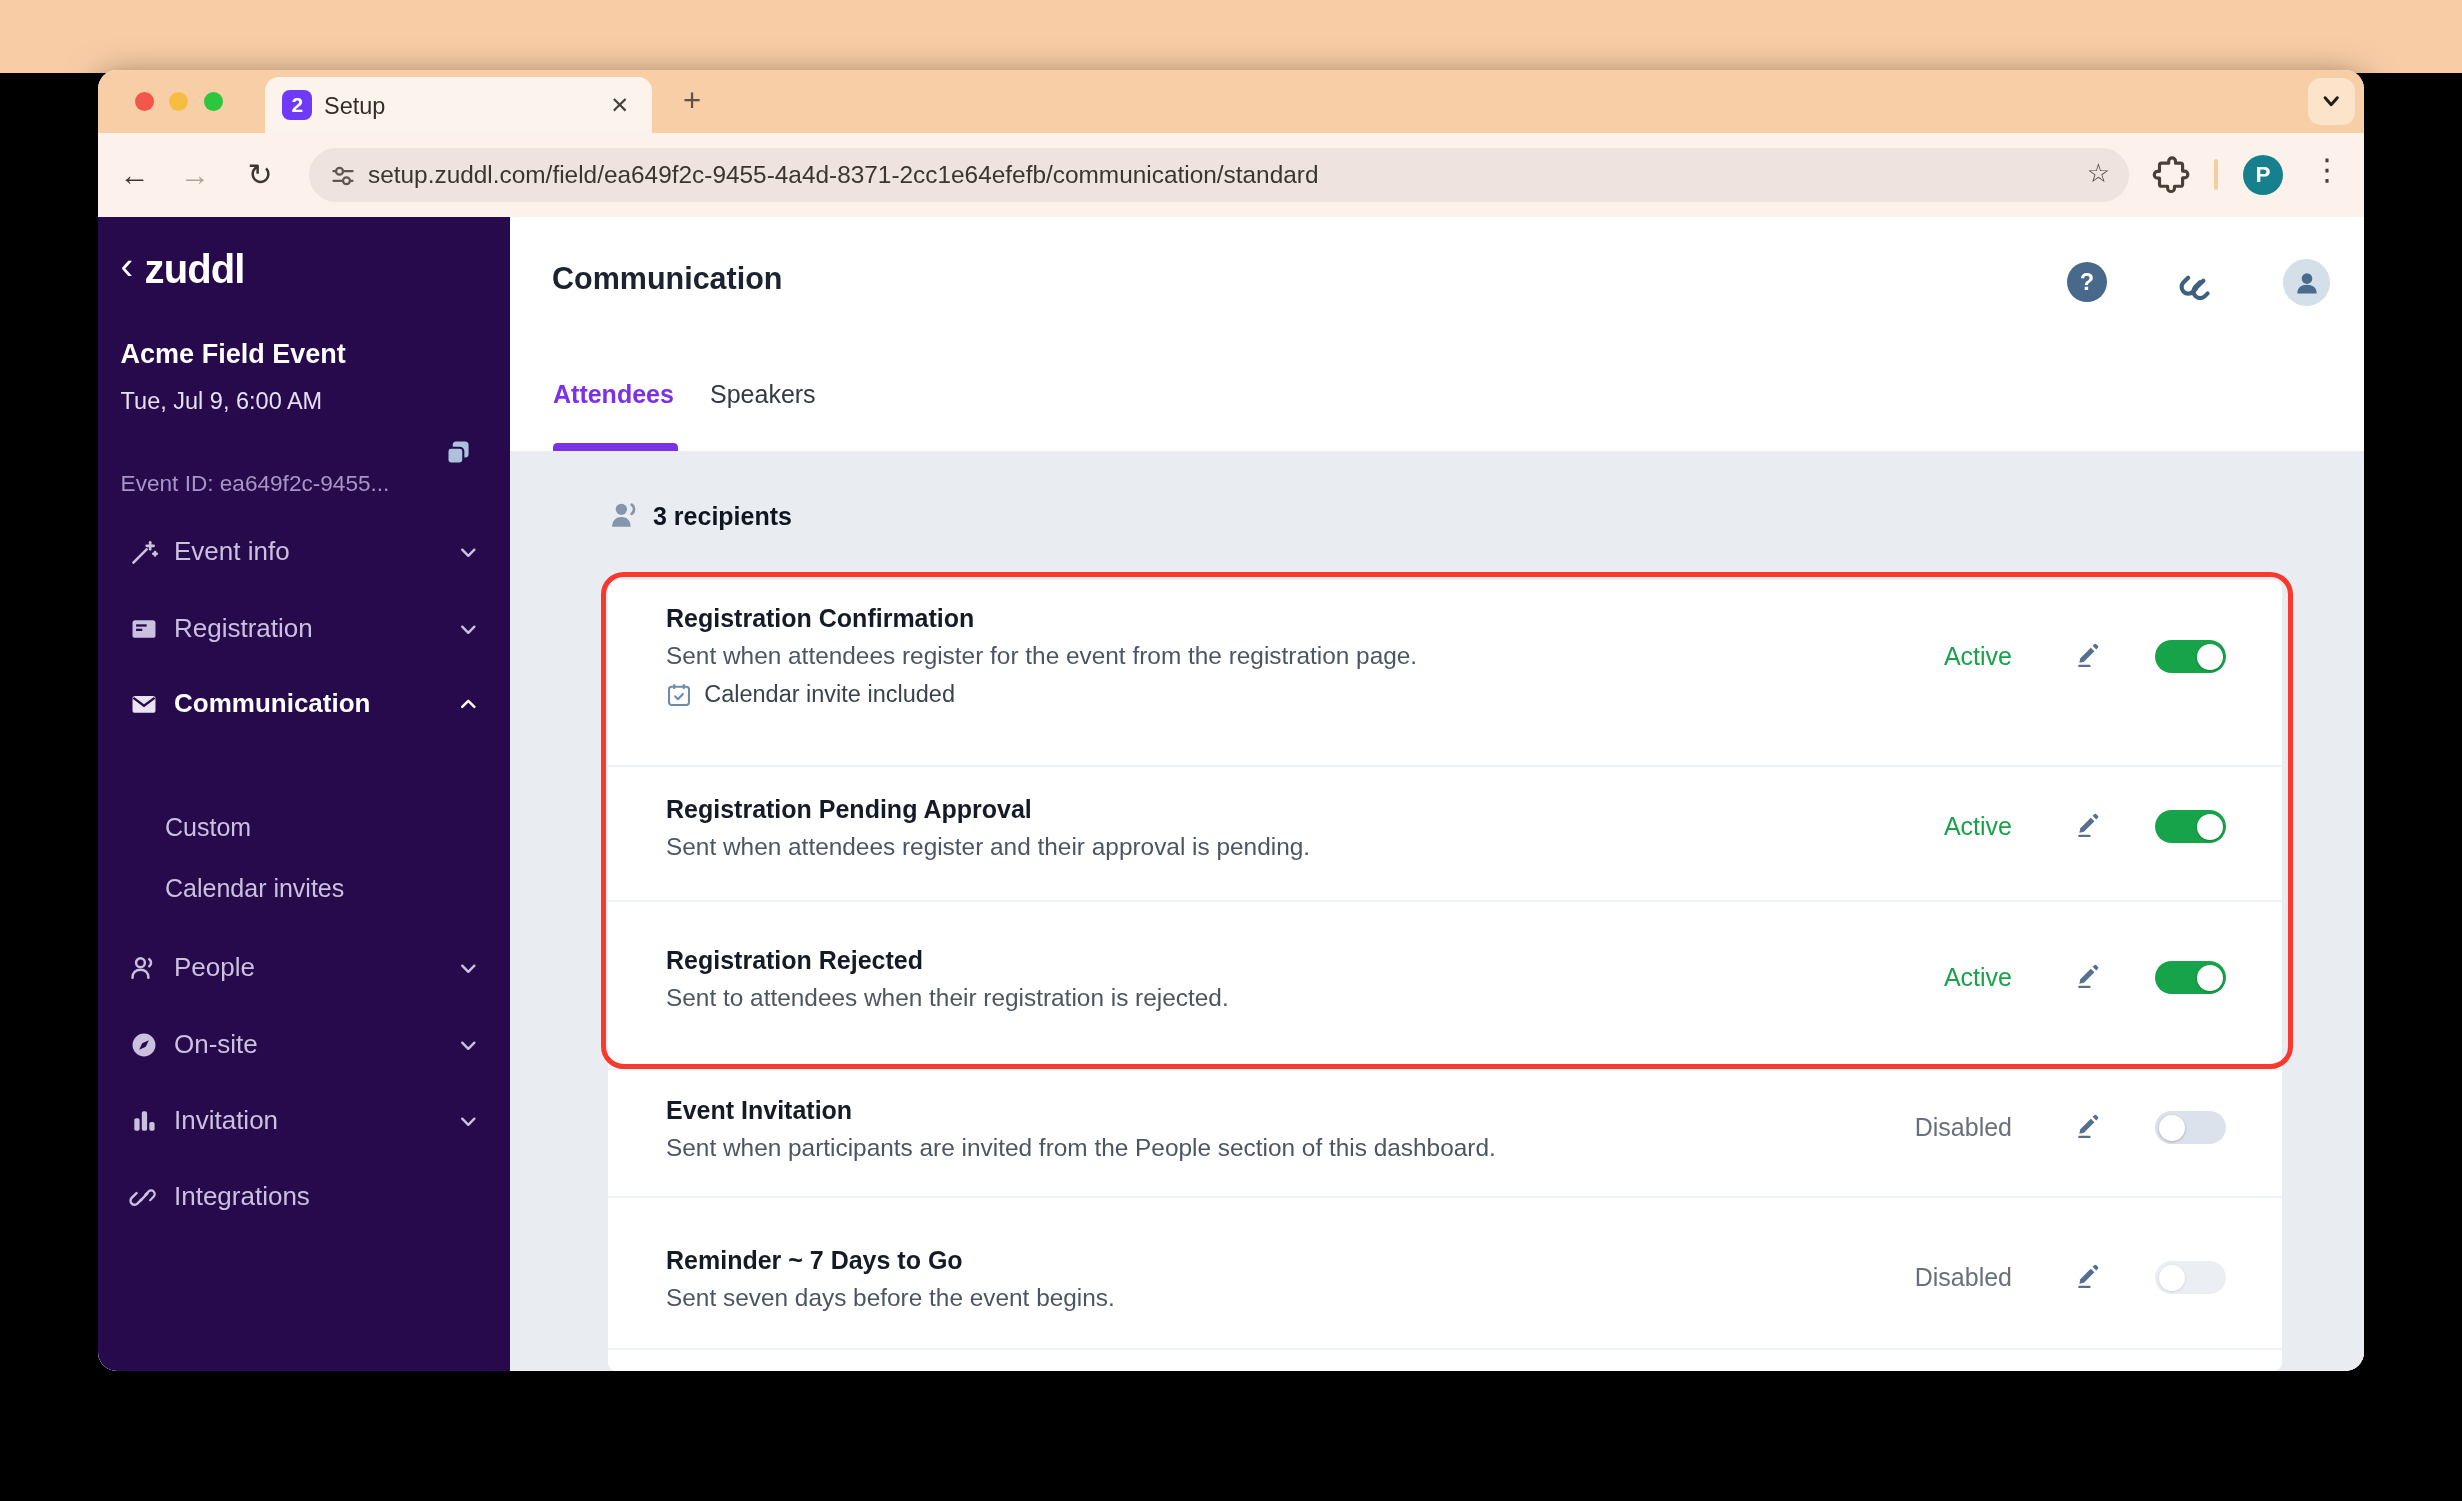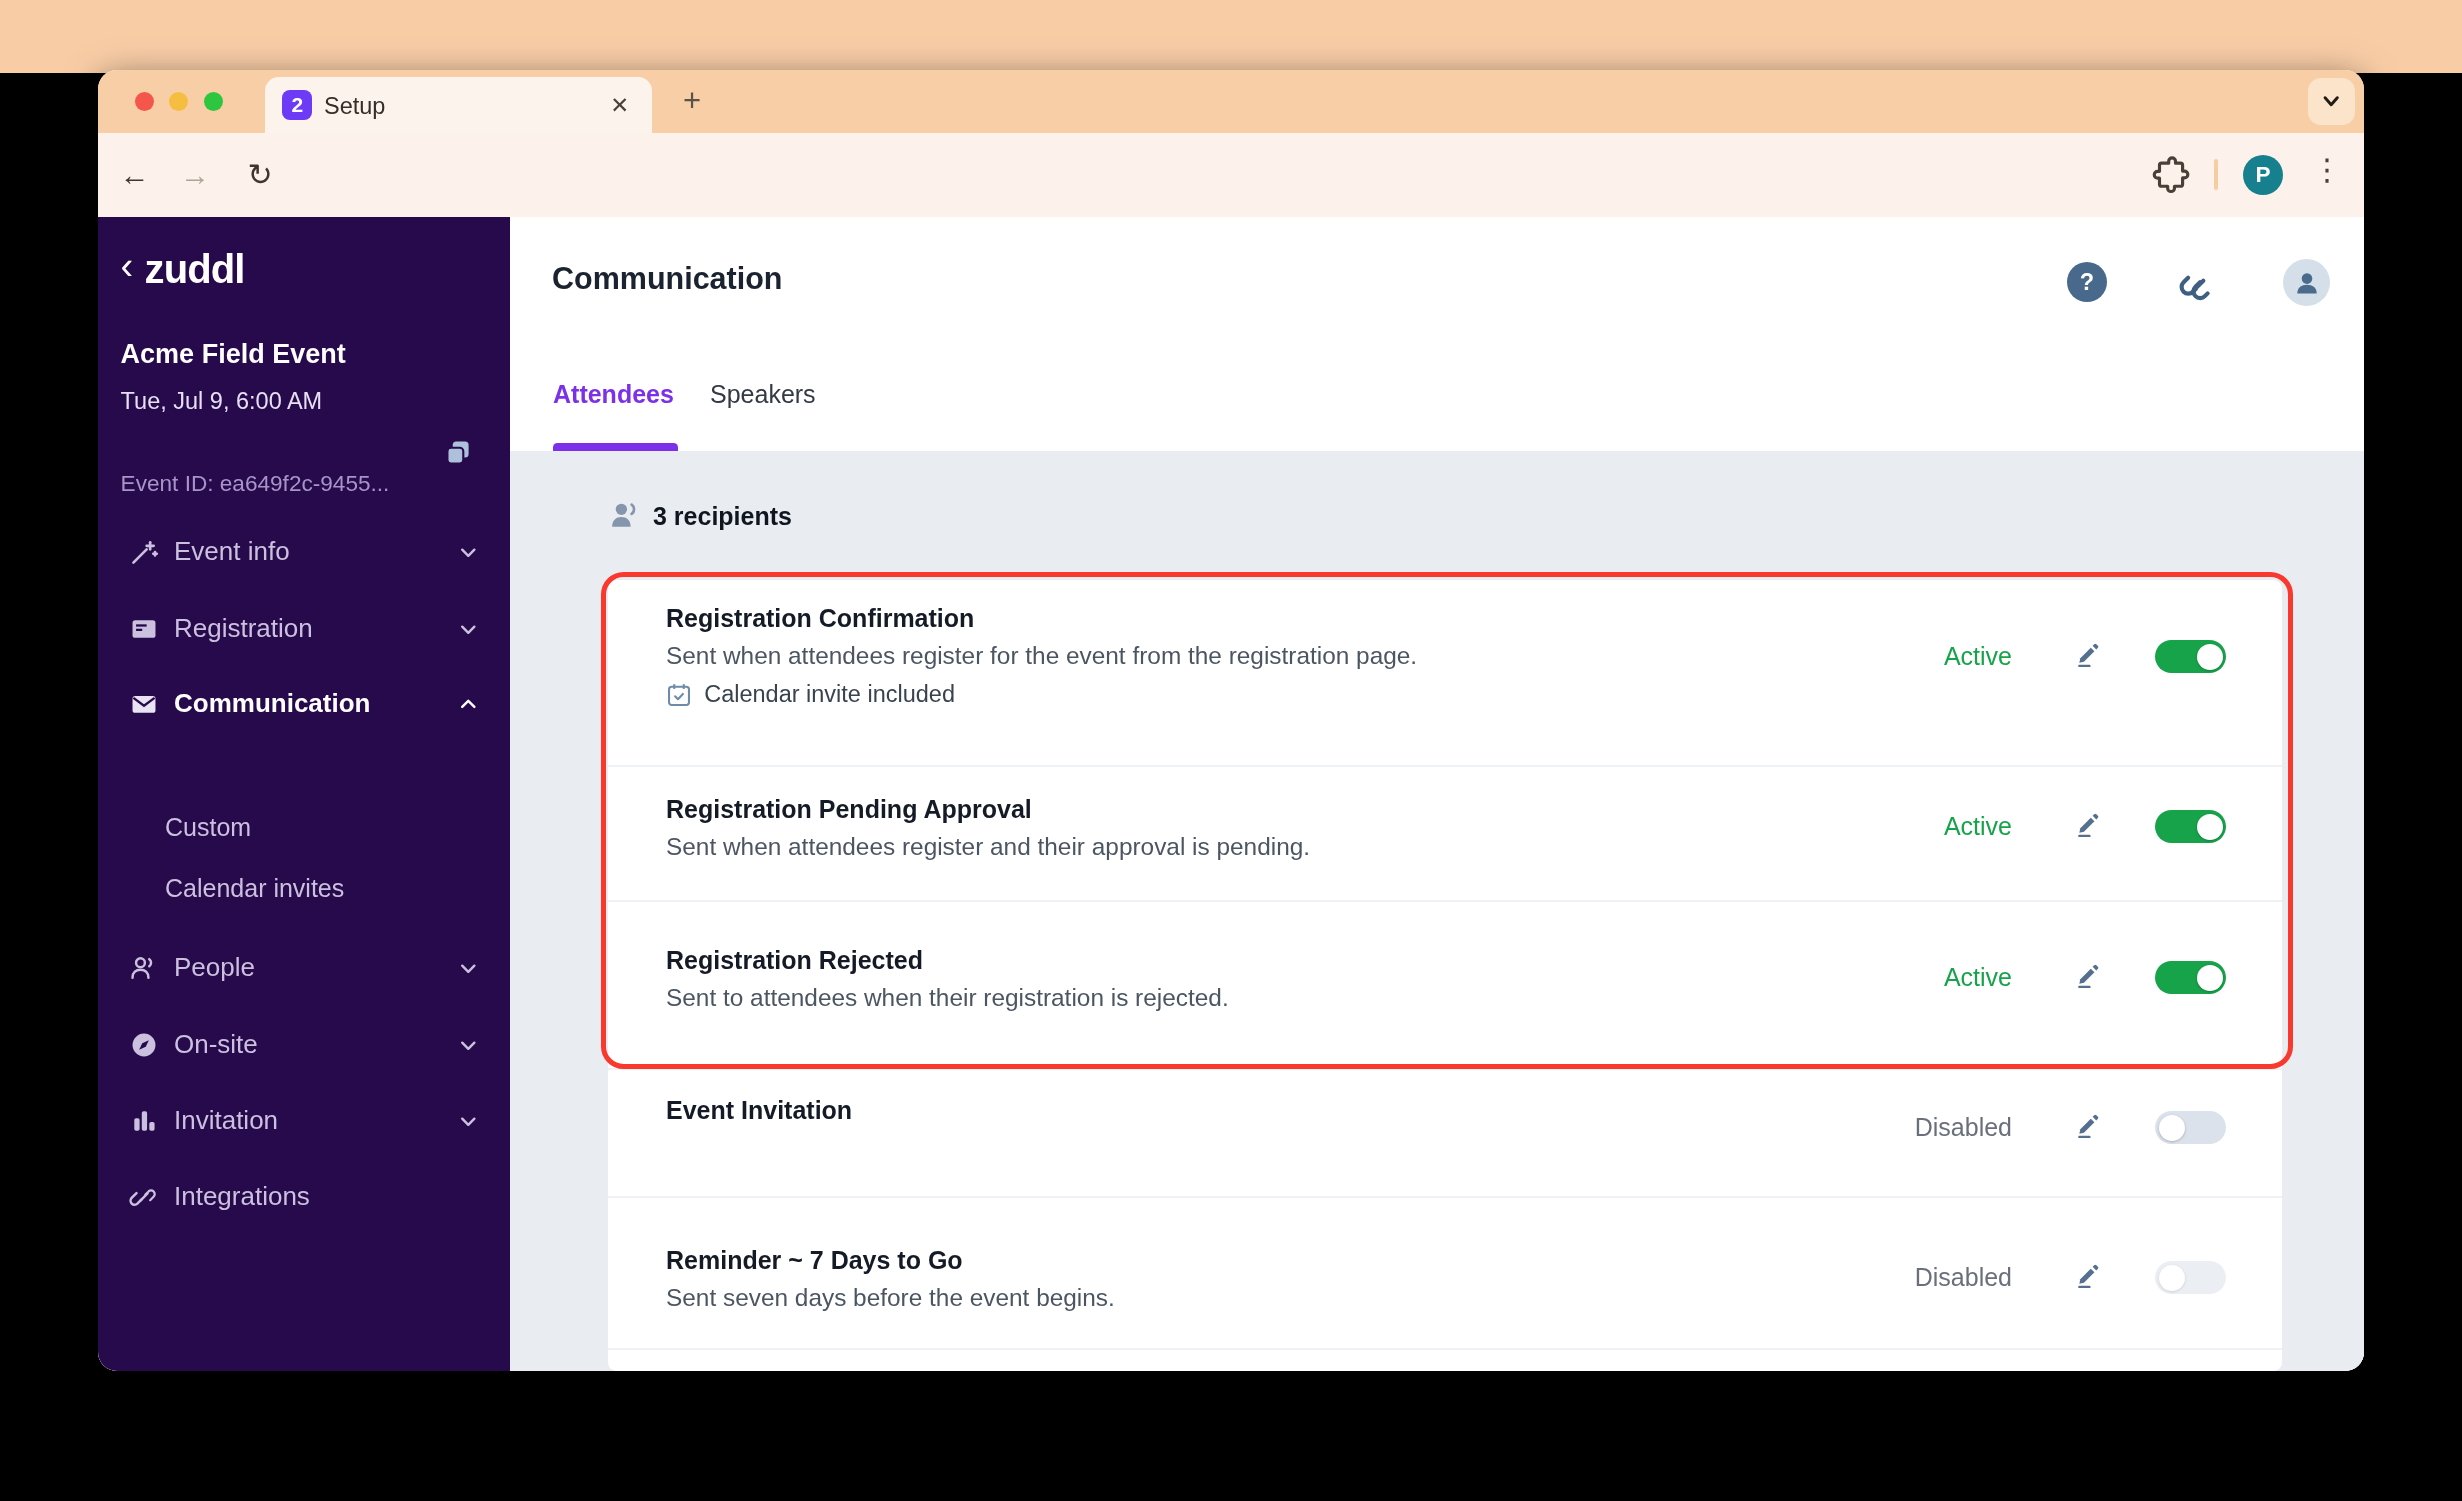--- a/index.html
+++ b/index.html
@@ -106,20 +106,32 @@
         <svg width="24.4" height="24.4" viewBox="0 0 28 28">
             <polyline points="7,10 14,18 21,10" fill="none" stroke="#241c16" stroke-width="3.4" stroke-linecap="round" stroke-linejoin="round"></polyline>
           </svg>
       </div>
     </div>
 
     <div class="toolbar">
       <div class="navbtn" style="left:17.4px">←</div>
       <div class="navbtn fwd" style="left:78px">→</div>
       <div class="navbtn" style="left:143px">↻</div>
+      <div class="urlpill">
+        <svg class="tb-icon" style="left:21px;top:15px" width="26" height="26" viewBox="0 0 30 30">
+            <g stroke="#5f5650" stroke-width="2.6" stroke-linecap="round" fill="none">
+              <line x1="4" y1="9.5" x2="26" y2="9.5"></line>
+              <line x1="4" y1="20.5" x2="26" y2="20.5"></line>
+              <circle cx="11" cy="9.5" r="4" fill="#eee3de"></circle>
+              <circle cx="19" cy="20.5" r="4" fill="#eee3de"></circle>
+            </g>
+          </svg>
+        <div class="url-text">setup.zuddl.com/field/ea649f2c-9455-4a4d-8371-2cc1e64efefb/communication/standard</div>
+        <div class="star">☆</div>
+      </div>
       <svg class="tb-icon" style="left:2051px" width="42" height="42" viewBox="0 0 32 32">
           <path d="M11 7 h4 V5.6 a2.6 2.6 0 0 1 5.2 0 V7 H24 a1.6 1.6 0 0 1 1.6 1.6 V13 h1.4 a2.6 2.6 0 0 1 0 5.2 H25.6 V23 A1.6 1.6 0 0 1 24 24.6 H19.4 V26 a2.6 2.6 0 0 1-5.2 0 v-1.4 H9.6 A1.6 1.6 0 0 1 8 23 v-4.6 H6.6 a2.6 2.6 0 0 1 0-5.2 H8 V8.6 A1.6 1.6 0 0 1 9.6 7 Z" fill="none" stroke="#4a4038" stroke-width="2.4" stroke-linejoin="round"></path>
         </svg>
       <div class="tb-divider"></div>
       <div class="profile">P</div>
       <div class="dots">⋮</div>
     </div>
 
     <div class="app">
 
@@ -343,20 +355,21 @@
                   <line x1="7" y1="29.5" x2="18" y2="29.5" stroke="#55708e" stroke-width="2.6" stroke-linecap="round"></line>
                 </svg>
               <div class="toggle on">
                   <div class="knob"></div>
                 </div>
             </div>
             <div class="divider" style="top:488px"></div>
 
             <div class="row" style="top:516px;height:99px">
               <div class="t">Event Invitation</div>
+              <div class="d">Sent when participants are invited from the People section of this dashboard.</div>
               <div class="status off">Disabled</div>
               <svg class="pencil" width="31" height="31" viewBox="0 0 34 34">
                   <path d="M8 21 L19.5 9.5 l4 4 L12 25 l-5 1 Z" fill="#55708e"></path>
                   <path d="M21.5 7.5 l1.8-1.8 a1.6 1.6 0 0 1 2.3 0 l1.7 1.7 a1.6 1.6 0 0 1 0 2.3 L25.5 11.5 Z" fill="#55708e"></path>
                   <line x1="7" y1="29.5" x2="18" y2="29.5" stroke="#55708e" stroke-width="2.6" stroke-linecap="round"></line>
                 </svg>
               <div class="toggle off">
                   <div class="knob"></div>
                 </div>
             </div>

